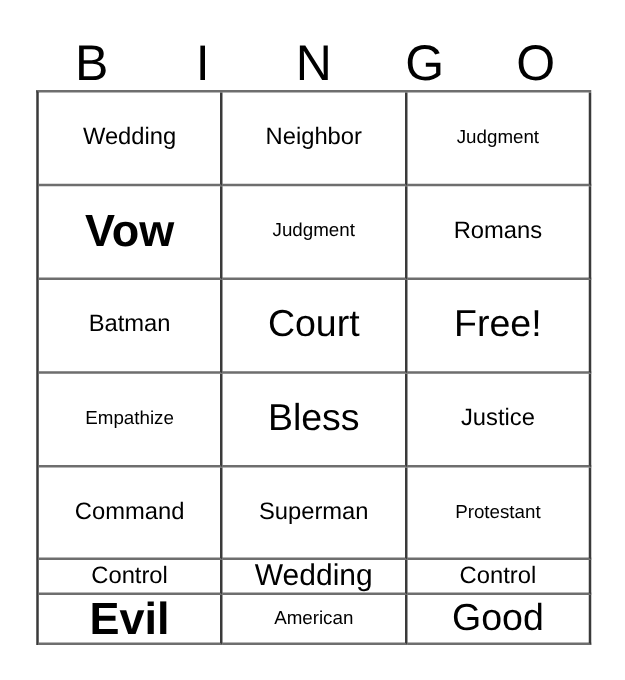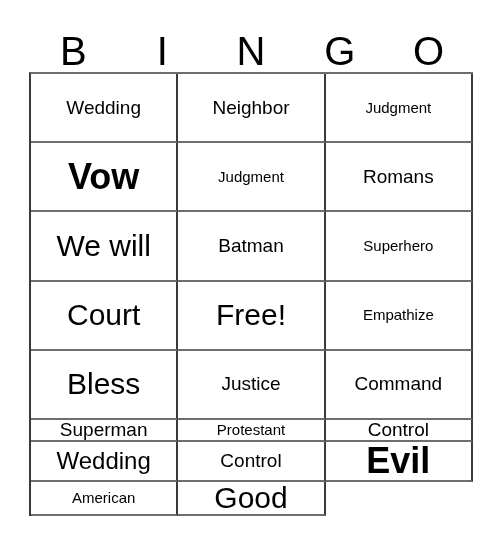--- a/index.html
+++ b/index.html
@@ -107,29 +107,23 @@
       <span class="cell-text fs-xxl">Vow</span>
     </div>
 
     <div class="cell">
       <span class="cell-text fs-s">Judgment</span>
     </div>
     <div class="cell">
       <span class="cell-text fs-m">Romans</span>
     </div>
     <div class="cell">
-      <span class="cell-text fs-xl">We will</span>
-    </div>
-    <div class="cell">
       <span class="cell-text fs-m">Batman</span>
     </div>
 
-    <div class="cell">
-      <span class="cell-text fs-s">Superhero</span>
-    </div>
     <div class="cell">
       <span class="cell-text fs-xl">Court</span>
     </div>
     <div class="cell">
       <span class="cell-text fs-xl">Free!</span>
     </div>
     <div class="cell">
       <span class="cell-text fs-s">Empathize</span>
     </div>
     <div class="cell">

